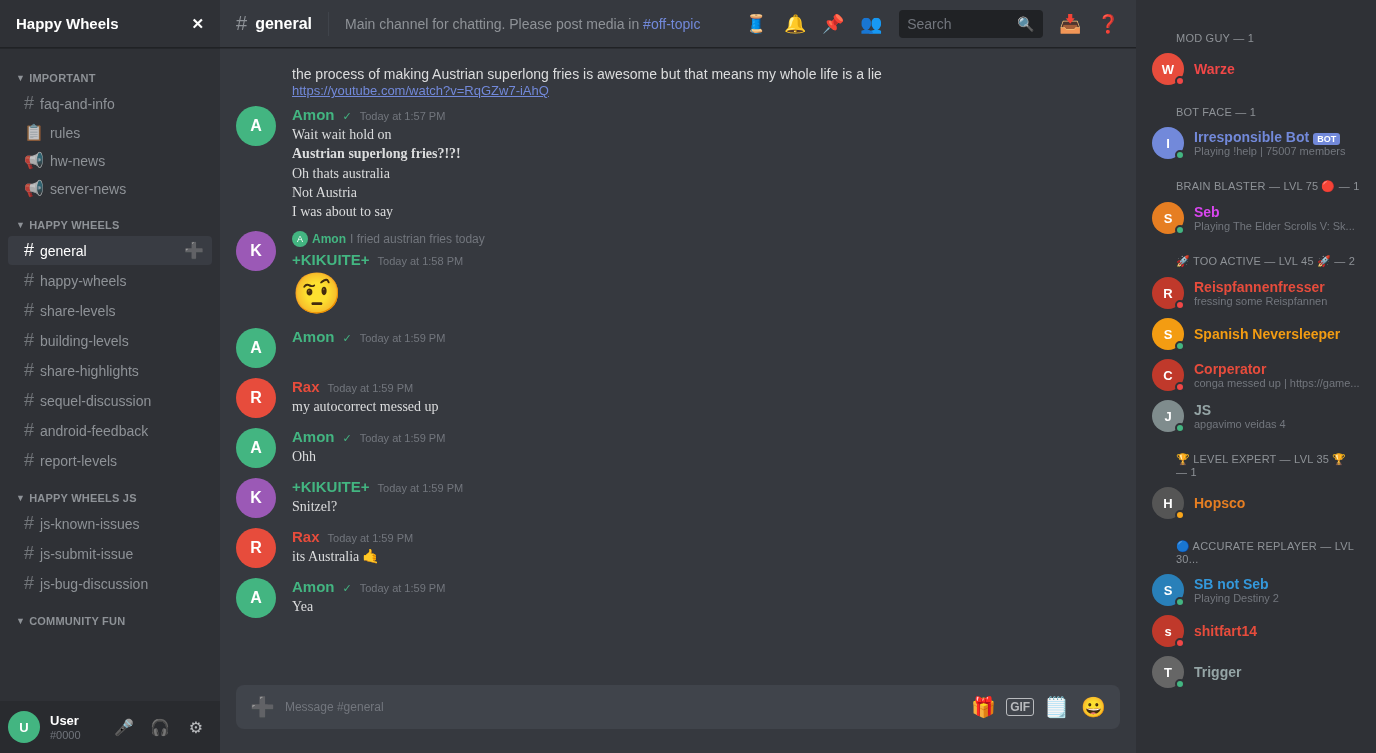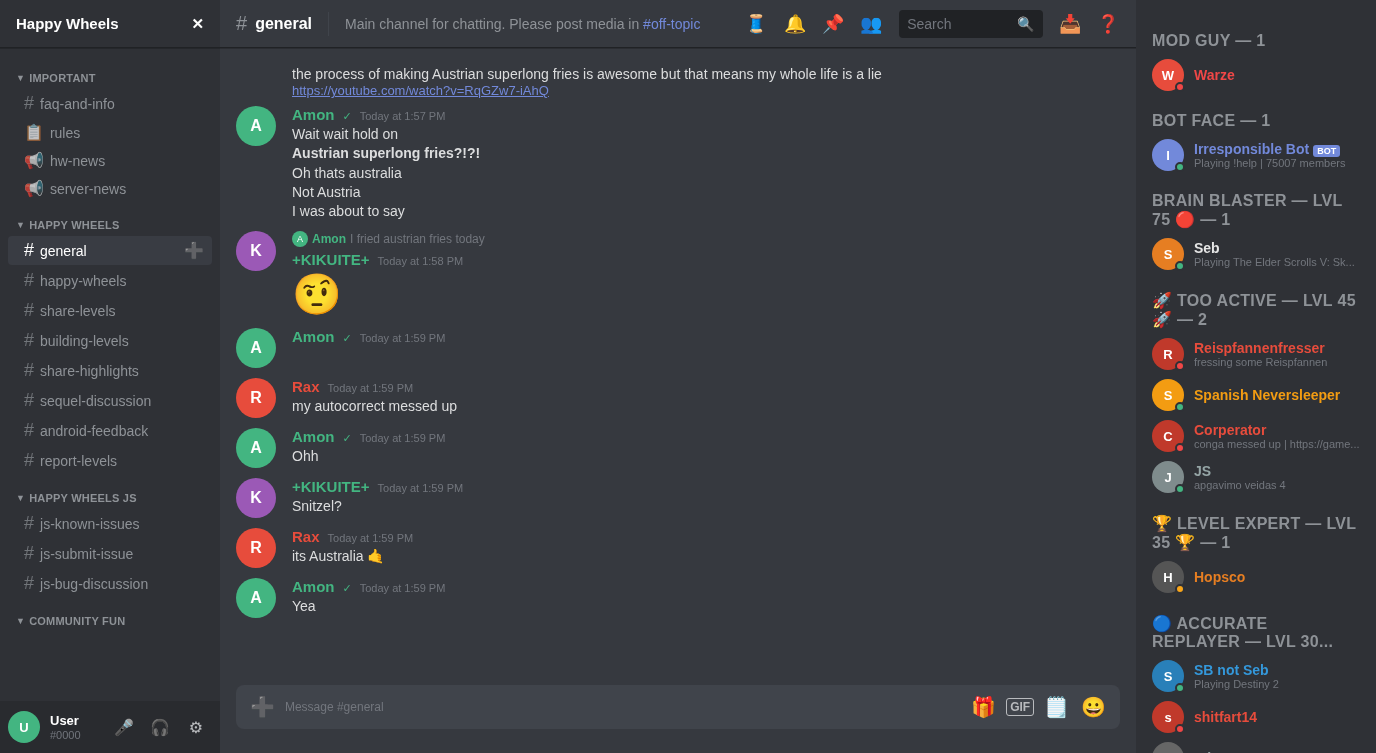--- a/index.html
+++ b/index.html
@@ -34,36 +34,36 @@
     .search-icon-small { color: #72767d; font-size: 14px; }
 
     
     .messages-container { flex: 1; overflow-y: auto; padding: 16px 0; }
     .message-group { display: flex; padding: 4px 16px; gap: 16px; margin: 2px 0; }
     .avatar-placeholder { width: 40px; height: 40px; border-radius: 50%; display: flex; align-items: center; justify-content: center; font-size: 16px; font-weight: 700; color: #fff; flex-shrink: 0; }
     .message-content { flex: 1; min-width: 0; }
     .message-header { display: flex; align-items: baseline; gap: 8px; margin-bottom: 2px; }
     .message-author { font-weight: 600; font-size: 15px; cursor: pointer; }
     .message-timestamp { font-size: 11px; color: #72767d; }
-    .message-text { color: #dcddde; line-height: 1.375; word-wrap: break-word; }
+    .message-text { color: #dcddde; line-height: 1.375; word-wrap: break-word; font-family: Liberation Serif, serif; }
     .message-text strong { font-weight: 700; }
     .reply-name { color: #b9bbbe; font-weight: 600; }
     .reply-text { color: #72767d; }
     .emoji-large { font-size: 40px; line-height: 1.2; }
 
     
     .chat-input-area { padding: 0 16px 24px; flex-shrink: 0; }
     .chat-input-box { background: #40444b; border-radius: 8px; display: flex; align-items: center; padding: 0 12px; min-height: 44px; gap: 8px; }
     .chat-input-box input { flex: 1; background: transparent; border: none; outline: none; color: #dcddde; font-size: 12px; }
     .chat-input-box input::placeholder { color: #72767d; }
     .input-icon { color: #b9bbbe; cursor: pointer; font-size: 20px; padding: 2px; }
 
     
     .right-sidebar { width: 240px; background: #2f3136; overflow-y: auto; flex-shrink: 0; padding: 16px 8px; }
-    .member-section-header { font-size: 16px; font-weight: 700; color: #8e9297; text-transform: uppercase; letter-spacing: .02em; padding: 16px 8px 4px; }
+    .member-section-header { font-size: 11px; font-weight: 400; color: #8e9297; text-transform: uppercase; letter-spacing: .02em; padding: 16px 8px 4px; margin-left: 24px; }
     .member-item { display: flex; align-items: center; padding: 4px 8px; border-radius: 4px; cursor: pointer; gap: 10px; margin: 1px 0; }
     .member-avatar { width: 32px; height: 32px; border-radius: 50%; flex-shrink: 0; display: flex; align-items: center; justify-content: center; font-size: 13px; font-weight: 700; color: #fff; position: relative; }
     .member-status { width: 10px; height: 10px; border-radius: 50%; border: 2px solid #2f3136; position: absolute; bottom: -1px; right: -1px; }
     .status-online { background: #43b581; }
     .status-dnd { background: #f04747; }
     .status-idle { background: #faa61a; }
     .member-info { flex: 1; min-width: 0; }
     .member-name { font-size: 14px; font-weight: 600; white-space: nowrap; overflow: hidden; text-overflow: ellipsis; }
     .member-activity { font-size: 11px; color: #72767d; white-space: nowrap; overflow: hidden; text-overflow: ellipsis; }
     .bot-badge { background: #7289da; color: #fff; font-size: 9px; font-weight: 700; padding: 1px 4px; border-radius: 3px; margin-left: 4px; text-transform: uppercase; }
@@ -322,21 +322,21 @@
         <div class="member-activity">Playing !help | 75007 members</div>
       </div>
     </div>
       <div class="member-section-header">BRAIN BLASTER — LVL 75 🔴 — 1</div>
       <div class="member-item">
       <div class="member-avatar" style="background:#e67e22;">
         S
         <div class="member-status status-online"></div>
       </div>
       <div class="member-info">
-        <div class="member-name" style="color:#e5e5e5;">Seb</div>
+        <div class="member-name" style="color:#d946ef;">Seb</div>
         <div class="member-activity">Playing The Elder Scrolls V: Sk...</div>
       </div>
     </div>
       <div class="member-section-header">🚀 TOO ACTIVE — LVL 45 🚀 — 2</div>
       <div class="member-item">
       <div class="member-avatar" style="background:#c0392b;">
         R
         <div class="member-status status-dnd"></div>
       </div>
       <div class="member-info">

